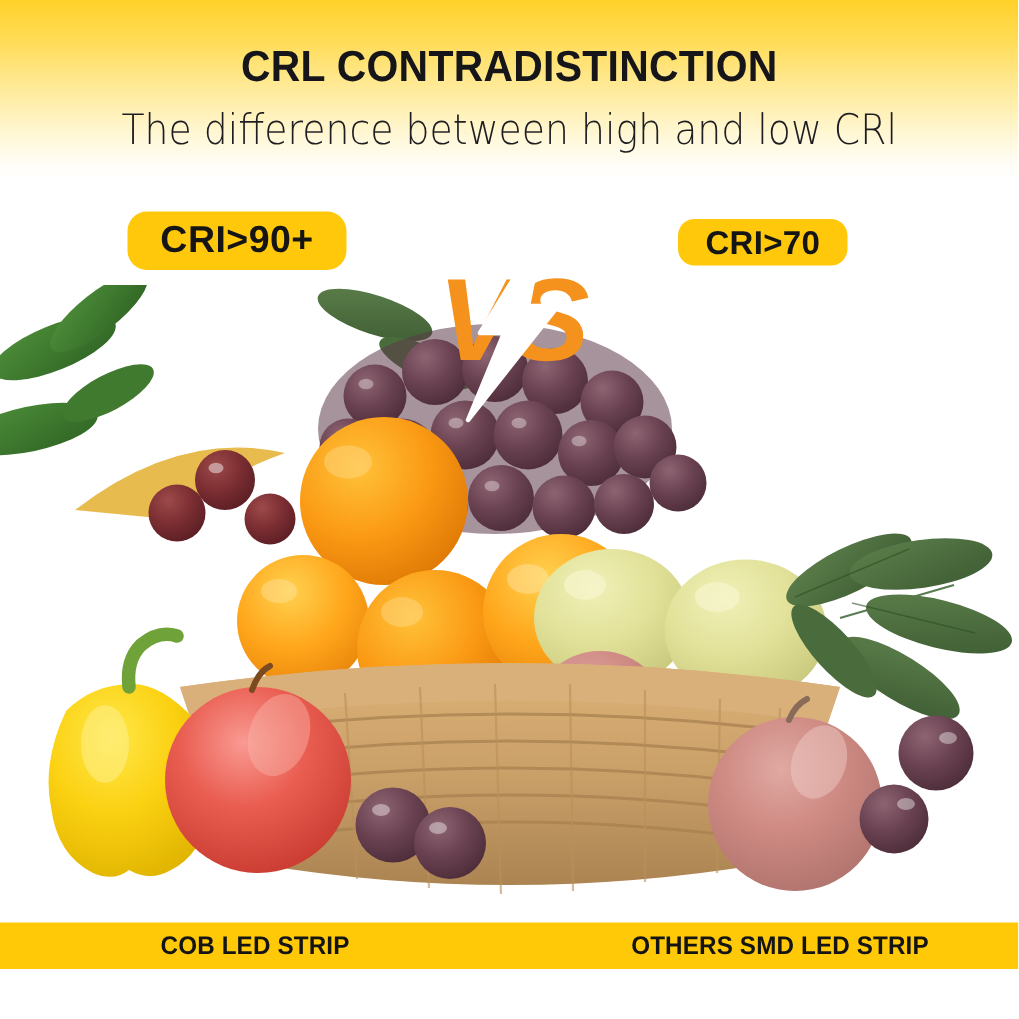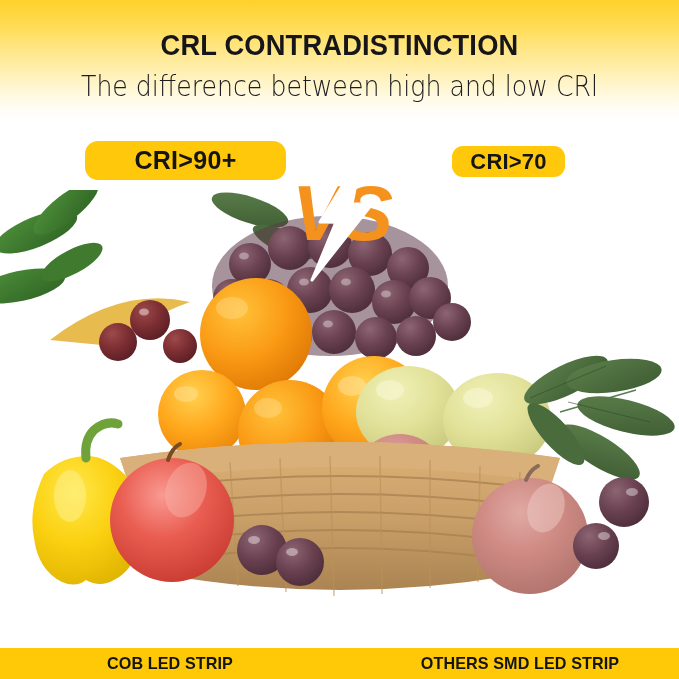--- a/index.html
+++ b/index.html
@@ -63,21 +63,21 @@
     background: #ffc80a;
     border-radius: 14px;
     display: flex;
     align-items: center;
     justify-content: center;
     color: #151515;
     white-space: nowrap;
   }
   #pill-left {
     left: 85px; top: 141px;
-    width: 201px; height: 39px;
+    width: 146px; height: 39px;
     border-radius: 13px;
     font-size: 25px;
     font-weight: bold;
     letter-spacing: .3px;
   }
   #pill-right {
     left: 452px; top: 146px;
     width: 113px; height: 31px;
     border-radius: 11px;
     font-size: 22px;
@@ -105,21 +105,21 @@
   }
   #vs-bolt {
     position: absolute;
     left: 0; top: -8px;
     width: 130px; height: 130px;
     pointer-events: none;
   }
   
   #bottom-bar {
     position: absolute;
-    left: 0; top: 648px;
+    left: 0; top: 615px;
     width: 679px; height: 31px;
     background: #ffc907;
   }
   .bar-label {
     position: absolute;
     top: 0; height: 31px;
     display: flex;
     align-items: center;
     justify-content: center;
     color: #141414;

